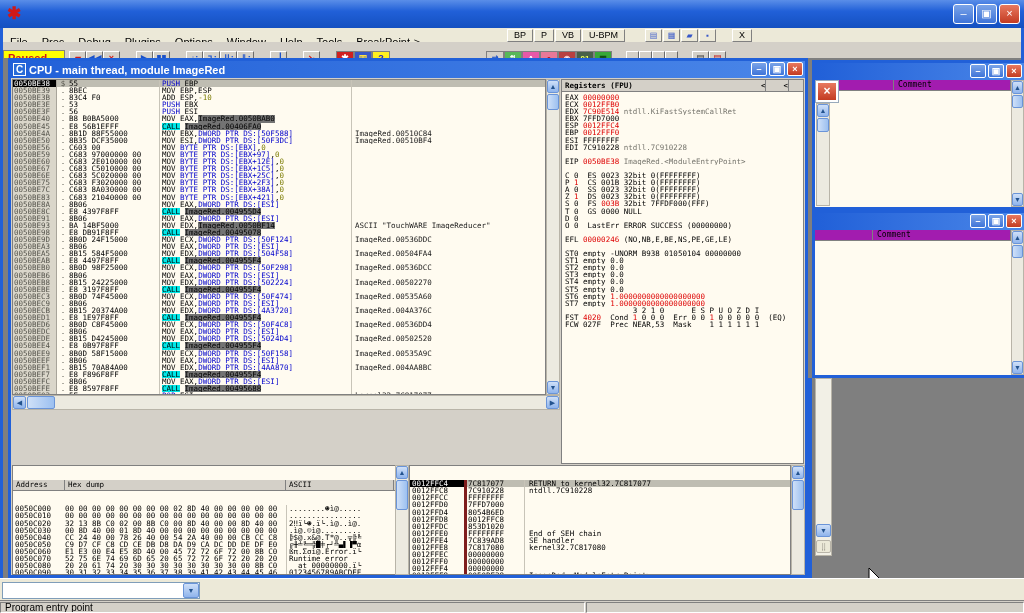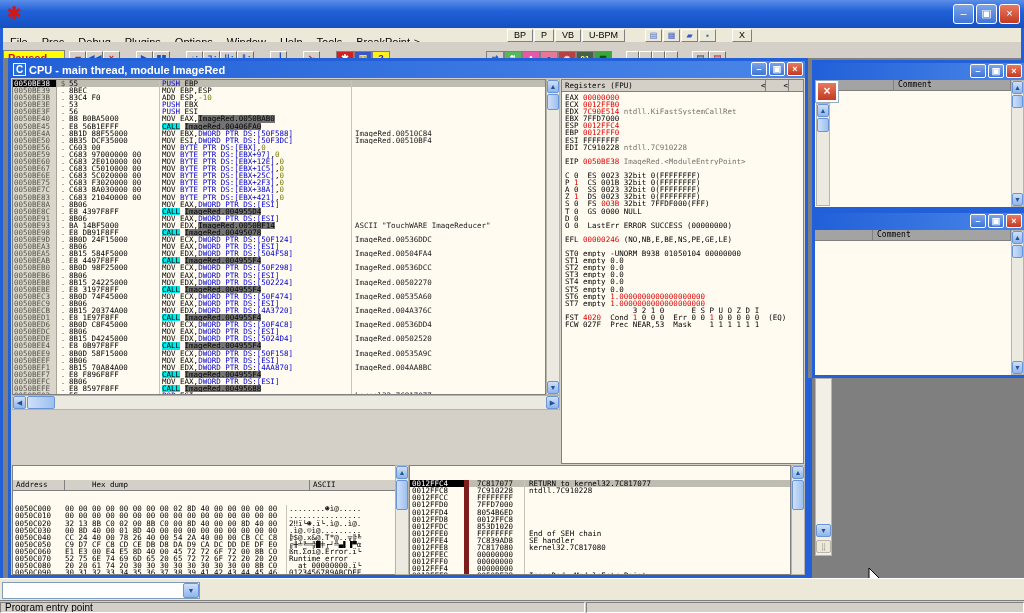--- a/index.html
+++ b/index.html
@@ -63,27 +63,27 @@
   .red{color:#DE0000}.gray{color:#76756D}
 
   .hdr{background:#D4D0C8;border-bottom:1px solid #808080;color:#000;display:flex}
   .hdr span{border-right:1px solid #808080;padding-left:3px;overflow:hidden}
 
   
   .du-a{width:52px;flex:none;padding-left:2px}
   .du-h{width:221px;flex:none;overflow:hidden}
   .du-t{flex:1;overflow:hidden;border-left:1px solid #C8C4B8;padding-left:2px}
   .st-a{width:54px;flex:none;padding-left:2px}
-  .st-v{width:60px;flex:none;border-left:5px solid #7f1d1d;padding-left:8px}
+  .st-v{width:60px;flex:none;border-left:3px solid #7f1d1d;padding-left:1px}
   .st-c{flex:1;border-left:1px solid #C8C4B8;padding-left:4px;overflow:hidden}
   .st-a.sel{background:#000;color:#fff}
   .strowsel .st-v,.strowsel .st-c{background:#BFBDB2}
 
   
-  .comhdr{background:#a3a3a3;border-bottom:1px solid #808080;font-family:"DejaVu Sans Mono",monospace;font-size:8px;line-height:10px;display:flex}
+  .comhdr{background:#a21caf;border-bottom:1px solid #808080;font-family:"DejaVu Sans Mono",monospace;font-size:8px;line-height:10px;display:flex}
   .comhdr span{border-right:1px solid #808080;padding-left:4px}
   .redx{background:linear-gradient(#E8795F,#C33B22);border:2px solid #fff;outline:1px solid #9ab;color:#fff;font-size:12px;font-weight:bold;text-align:center;line-height:16px}
 
   
   .cmdrow{left:0;top:578px;width:1024px;height:22px;background:#ECE9D8;border-top:1px solid #fff}
   .combo{position:absolute;left:2px;top:3px;width:198px;height:17px;background:#fff;border:1px solid #7F9DB9;display:flex}
   .combo .field{flex:1}
   .combo .drop{width:16px;height:15px;background:linear-gradient(#CFE0F8,#8FB4EC);border:1px solid #6A94D8;border-radius:2px;color:#23538F;font-size:7px;text-align:center;line-height:14px}
   .statusbar{left:0;top:600px;width:1024px;height:13px;background:#D4D0C8;border-top:1px solid #808080;font-size:10px}
   .sb-panel{position:absolute;top:1px;height:11px;border:1px solid;border-color:#808080 #fff #fff #808080;padding:0 4px;line-height:10px;overflow:hidden}
@@ -261,29 +261,29 @@
       </div>
 
       <div class="sb" style="left:1px;top:317px;width:548px;height:15px">
         <div class="hsb-btn" style="left:0">◀</div>
         <div class="sb-thumb" style="left:14px;top:0;width:28px;height:13px"></div>
         <div class="hsb-btn" style="right:0">▶</div>
       </div>
 
 
       <div class="pane" style="left:550px;top:1px;width:243px;height:385px">
-        <div class="hdr mono7" style="height:12px;line-height:11px;font-weight:normal;position:relative">
+        <div class="hdr mono7" style="height:12px;line-height:11px;font-weight:bold;position:relative">
           <span style="flex:1;border:none">Registers (FPU)</span>
           <span id="reg-hdr-btns" style="border:none;display:flex;gap:14px;padding-right:14px"><span>&lt;</span><span>&lt;</span></span>
         </div>
         <div id="reg-lines" class="mono7" style="padding:2px 0 0 3px"><div style="height: 7.1px; white-space: pre; overflow: hidden;"><span>EAX </span><span class="red">00000000</span></div><div style="height: 7.1px; white-space: pre; overflow: hidden;"><span>ECX </span><span class="red">0012FFB0</span></div><div style="height: 7.1px; white-space: pre; overflow: hidden;"><span>EDX </span><span class="red">7C90E514</span><span class="gray"> ntdll.KiFastSystemCallRet</span></div><div style="height: 7.1px; white-space: pre; overflow: hidden;"><span>EBX 7FFD7000</span></div><div style="height: 7.1px; white-space: pre; overflow: hidden;"><span>ESP </span><span class="red">0012FFC4</span></div><div style="height: 7.1px; white-space: pre; overflow: hidden;"><span>EBP </span><span class="red">0012FFF0</span></div><div style="height: 7.1px; white-space: pre; overflow: hidden;"><span>ESI FFFFFFFF</span></div><div style="height: 7.1px; white-space: pre; overflow: hidden;"><span>EDI 7C910228</span><span class="gray"> ntdll.7C910228</span></div><div style="height: 7.1px; white-space: pre; overflow: hidden;"></div><div style="height: 7.1px; white-space: pre; overflow: hidden;"><span>EIP </span><span class="red">0050BE38</span><span class="gray"> ImageRed.&lt;ModuleEntryPoint&gt;</span></div><div style="height: 7.1px; white-space: pre; overflow: hidden;"></div><div style="height: 7.1px; white-space: pre; overflow: hidden;"><span>C 0  ES 0023 32bit 0(FFFFFFFF)</span></div><div style="height: 7.1px; white-space: pre; overflow: hidden;"><span>P </span><span class="red">1</span><span>  CS 001B 32bit 0(FFFFFFFF)</span></div><div style="height: 7.1px; white-space: pre; overflow: hidden;"><span>A 0  SS 0023 32bit 0(FFFFFFFF)</span></div><div style="height: 7.1px; white-space: pre; overflow: hidden;"><span>Z </span><span class="red">1</span><span>  DS 0023 32bit 0(FFFFFFFF)</span></div><div style="height: 7.1px; white-space: pre; overflow: hidden;"><span>S 0  FS </span><span class="red">003B</span><span> 32bit 7FFDF000(FFF)</span></div><div style="height: 7.1px; white-space: pre; overflow: hidden;"><span>T 0  GS 0000 NULL</span></div><div style="height: 7.1px; white-space: pre; overflow: hidden;"><span>D 0</span></div><div style="height: 7.1px; white-space: pre; overflow: hidden;"><span>O 0  LastErr ERROR_SUCCESS (00000000)</span></div><div style="height: 7.1px; white-space: pre; overflow: hidden;"></div><div style="height: 7.1px; white-space: pre; overflow: hidden;"><span>EFL </span><span class="red">00000246</span><span> (NO,NB,E,BE,NS,PE,GE,LE)</span></div><div style="height: 7.1px; white-space: pre; overflow: hidden;"></div><div style="height: 7.1px; white-space: pre; overflow: hidden;"><span>ST0 empty -UNORM B938 01050104 00000000</span></div><div style="height: 7.1px; white-space: pre; overflow: hidden;"><span>ST1 empty 0.0</span></div><div style="height: 7.1px; white-space: pre; overflow: hidden;"><span>ST2 empty 0.0</span></div><div style="height: 7.1px; white-space: pre; overflow: hidden;"><span>ST3 empty 0.0</span></div><div style="height: 7.1px; white-space: pre; overflow: hidden;"><span>ST4 empty 0.0</span></div><div style="height: 7.1px; white-space: pre; overflow: hidden;"><span>ST5 empty 0.0</span></div><div style="height: 7.1px; white-space: pre; overflow: hidden;"><span>ST6 empty </span><span class="red">1.0000000000000000000</span></div><div style="height: 7.1px; white-space: pre; overflow: hidden;"><span>ST7 empty </span><span class="red">1.0000000000000000000</span></div><div style="height: 7.1px; white-space: pre; overflow: hidden;"><span>               3 2 1 0      E S P U O Z D I</span></div><div style="height: 7.1px; white-space: pre; overflow: hidden;"><span>FST </span><span class="red">4020</span><span>  Cond </span><span class="red">1</span><span> 0 0 0  Err 0 0 </span><span class="red">1</span><span> 0 0 0 0 0  (EQ)</span></div><div style="height: 7.1px; white-space: pre; overflow: hidden;"><span>FCW 027F  Prec NEAR,53  Mask    1 1 1 1 1 1</span></div></div>
       </div>
 
       <div class="pane mono7" style="left:1px;top:387px;width:459px;height:110px">
-        <div class="hdr" id="dump-hdr" style="height:11px;line-height:10px"><span style="width: 52px; flex: 0 0 auto;">Address</span><span style="width: 221px; flex: 0 0 auto; margin-left: 24px;">Hex dump</span><span style="width: 108px; flex: 0 0 auto;">ASCII</span></div>
+        <div class="hdr" id="dump-hdr" style="height:11px;line-height:10px"><span style="width: 52px; flex: 0 0 auto;">Address</span><span style="width: 221px; flex: 0 0 auto;">Hex dump</span><span style="width: 108px; flex: 0 0 auto;">ASCII</span></div>
         <div id="dump-rows"><div class="row"><span class="du-a">0050C000</span><span class="du-h">00 00 00 00 00 00 00 00 02 8D 40 00 00 00 00 00</span><span class="du-t">........☻ì@.....</span></div><div class="row"><span class="du-a">0050C010</span><span class="du-h">00 00 00 00 00 00 00 00 00 00 00 00 00 00 00 00</span><span class="du-t">................</span></div><div class="row"><span class="du-a">0050C020</span><span class="du-h">32 13 8B C0 02 00 8B C0 00 8D 40 00 00 8D 40 00</span><span class="du-t">2‼ï└☻.ï└.ì@..ì@.</span></div><div class="row"><span class="du-a">0050C030</span><span class="du-h">00 8D 40 00 01 8D 40 00 00 00 00 00 00 00 00 00</span><span class="du-t">.ì@.☺ì@.........</span></div><div class="row"><span class="du-a">0050C040</span><span class="du-h">CC 24 40 00 78 26 40 00 54 2A 40 00 00 CB CC C8</span><span class="du-t">╠$@.x&amp;@.T*@..╦╠╚</span></div><div class="row"><span class="du-a">0050C050</span><span class="du-h">C9 D7 CF C8 CD CE DB D8 DA D9 CA DC DD DE DF E0</span><span class="du-t">╔╫╧╚═╬█╪┌┘╩▄▌▐▀α</span></div><div class="row"><span class="du-a">0050C060</span><span class="du-h">E1 E3 00 E4 E5 8D 40 00 45 72 72 6F 72 00 8B C0</span><span class="du-t">ßπ.Σσì@.Error.ï└</span></div><div class="row"><span class="du-a">0050C070</span><span class="du-h">52 75 6E 74 69 6D 65 20 65 72 72 6F 72 20 20 20</span><span class="du-t">Runtime error   </span></div><div class="row"><span class="du-a">0050C080</span><span class="du-h">20 20 61 74 20 30 30 30 30 30 30 30 30 00 8B C0</span><span class="du-t">  at 00000000.ï└</span></div><div class="row"><span class="du-a">0050C090</span><span class="du-h">30 31 32 33 34 35 36 37 38 39 41 42 43 44 45 46</span><span class="du-t">0123456789ABCDEF</span></div></div>
       </div>
       <div class="sb" style="left:384px;top:387px;width:14px;height:110px">
         <div class="sb-btn" style="top:0">▲</div>
         <div class="sb-thumb" style="top:14px;height:30px"></div>
       </div>
 
       <div class="pane mono7" style="left:398px;top:387px;width:382px;height:110px">
         <div id="stack-rows"><div class="row strowsel"><span class="st-a sel">0012FFC4</span><span class="st-v">7C817077</span><span class="st-c">RETURN to kernel32.7C817077</span></div><div class="row"><span class="st-a">0012FFC8</span><span class="st-v">7C910228</span><span class="st-c">ntdll.7C910228</span></div><div class="row"><span class="st-a">0012FFCC</span><span class="st-v">FFFFFFFF</span><span class="st-c"></span></div><div class="row"><span class="st-a">0012FFD0</span><span class="st-v">7FFD7000</span><span class="st-c"></span></div><div class="row"><span class="st-a">0012FFD4</span><span class="st-v">8054B6ED</span><span class="st-c"></span></div><div class="row"><span class="st-a">0012FFD8</span><span class="st-v">0012FFC8</span><span class="st-c"></span></div><div class="row"><span class="st-a">0012FFDC</span><span class="st-v">853D1020</span><span class="st-c"></span></div><div class="row"><span class="st-a">0012FFE0</span><span class="st-v">FFFFFFFF</span><span class="st-c">End of SEH chain</span></div><div class="row"><span class="st-a">0012FFE4</span><span class="st-v">7C839AD8</span><span class="st-c">SE handler</span></div><div class="row"><span class="st-a">0012FFE8</span><span class="st-v">7C817080</span><span class="st-c">kernel32.7C817080</span></div><div class="row"><span class="st-a">0012FFEC</span><span class="st-v">00000000</span><span class="st-c"></span></div><div class="row"><span class="st-a">0012FFF0</span><span class="st-v">00000000</span><span class="st-c"></span></div><div class="row"><span class="st-a">0012FFF4</span><span class="st-v">00000000</span><span class="st-c"></span></div><div class="row"><span class="st-a">0012FFF8</span><span class="st-v">0050BE38</span><span class="st-c">ImageRed.&lt;ModuleEntryPoint&gt;</span></div></div>
       </div>

